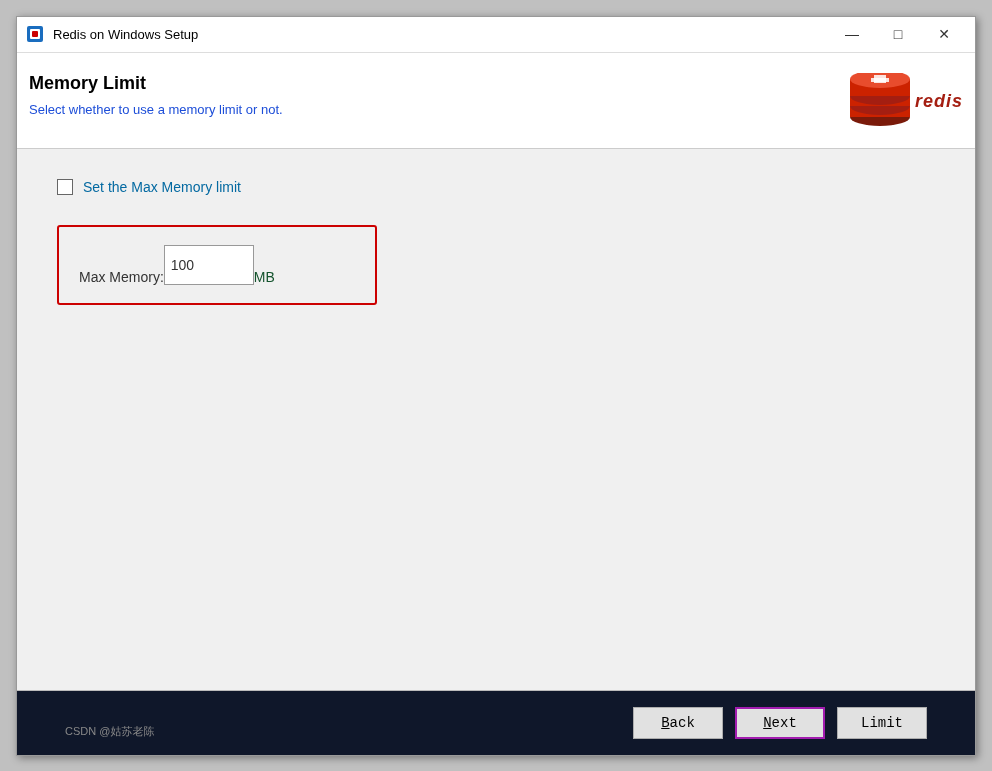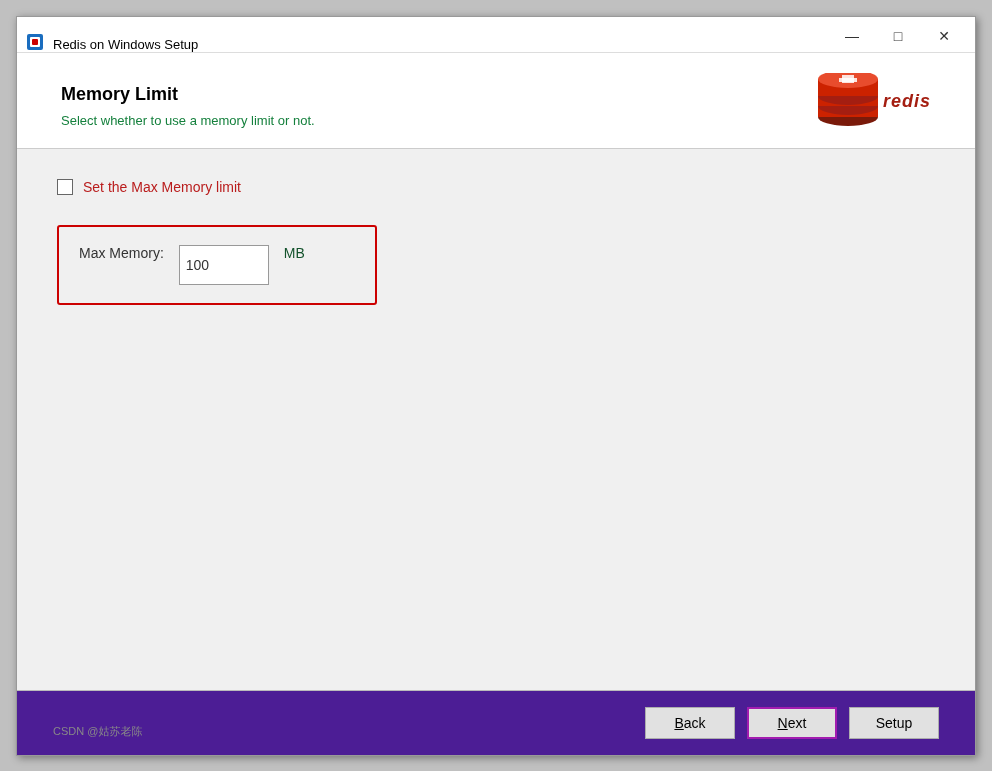--- a/index.html
+++ b/index.html
@@ -26,21 +26,21 @@
       box-shadow: 2px 2px 8px rgba(0,0,0,0.4);
       display: flex;
       flex-direction: column;
     }
 
     
     .title-bar {
       background: #ffffff;
       height: 36px;
       display: flex;
-      align-items: flex-end;
+      align-items: center;
       padding: 0 8px;
       border-bottom: 1px solid #ddd;
       flex-shrink: 0;
     }
 
     .title-bar-icon {
       width: 20px;
       height: 20px;
       margin-right: 8px;
       flex-shrink: 0;
@@ -67,42 +67,42 @@
       display: flex;
       align-items: center;
       justify-content: center;
       font-size: 14px;
       color: #333;
     }
 
     
     .header-section {
       background: #ffffff;
-      padding: 20px 44px;
-      display: flex;
-      align-items: flex-end;
+      padding: 20px 12px;
+      display: flex;
+      align-items: flex-start;
       justify-content: space-between;
       border-bottom: 1px solid #ccc;
       flex-shrink: 0;
     }
 
     .header-text {
       flex: 1;
     }
 
     .header-title {
       font-size: 18px;
       font-weight: bold;
       color: #000;
       margin-bottom: 8px;
     }
 
     .header-subtitle {
       font-size: 13px;
-      color: #15803d;
+      color: #1d4ed8;
     }
 
     
     .redis-logo {
       display: flex;
       flex-direction: row;
       align-items: center;
       margin-left: 20px;
     }
 
@@ -141,31 +141,30 @@
       width: 16px;
       height: 16px;
       border: 1px solid #666;
       background: #fff;
       cursor: pointer;
       flex-shrink: 0;
     }
 
     .checkbox-label {
       font-size: 14px;
-      color: #b91c1c;
+      color: #0369a1;
     }
 
     
     .memory-limit-box {
       border: 2px solid #cc0000;
       border-radius: 3px;
       padding: 18px 20px;
       display: inline-flex;
-      align-items: flex-start;
-      gap: 15px;
+      align-items: flex-end;
       width: 320px;
     }
 
     .memory-label {
       font-size: 14px;
       color: #333;
       white-space: nowrap;
     }
 
     .memory-input {
@@ -178,23 +177,23 @@
       color: #333;
     }
 
     .memory-unit {
       font-size: 14px;
       color: #14532d;
     }
 
     
     .footer {
-      background: #4c1d95;
+      background: #0f172a;
       border-top: 1px solid #bbb;
-      padding: 16px 36px;
+      padding: 16px 48px;
       display: flex;
       align-items: center;
       justify-content: center;
       gap: 12px;
       flex-shrink: 0;
     }
 
     .footer-watermark {
       font-size: 11px;
       color: #888;
@@ -204,20 +203,21 @@
 
     .btn {
       min-width: 90px;
       height: 32px;
       padding: 0 20px;
       font-size: 14px;
       cursor: pointer;
       border: 1px solid #adadad;
       background: #e1e1e1;
       color: #000;
+      font-family: Liberation Mono, monospace;
     }
 
     .btn-next {
       border: 2px solid #a21caf;
       background: #e1e1e1;
     }
 
     .btn-underline {
       text-decoration: underline;
     }
@@ -287,17 +287,17 @@
 
   <div class="footer">
     <span class="footer-watermark">CSDN @姑苏老陈</span>
     <button class="btn">
       <span><span class="btn-underline">B</span>ack</span>
     </button>
     <button class="btn btn-next">
       <span><span class="btn-underline">N</span>ext</span>
     </button>
     <button class="btn">
-      <span>Setup</span>
+      <span>Limit</span>
     </button>
   </div>
 
 </div>
 
 </body></html>

